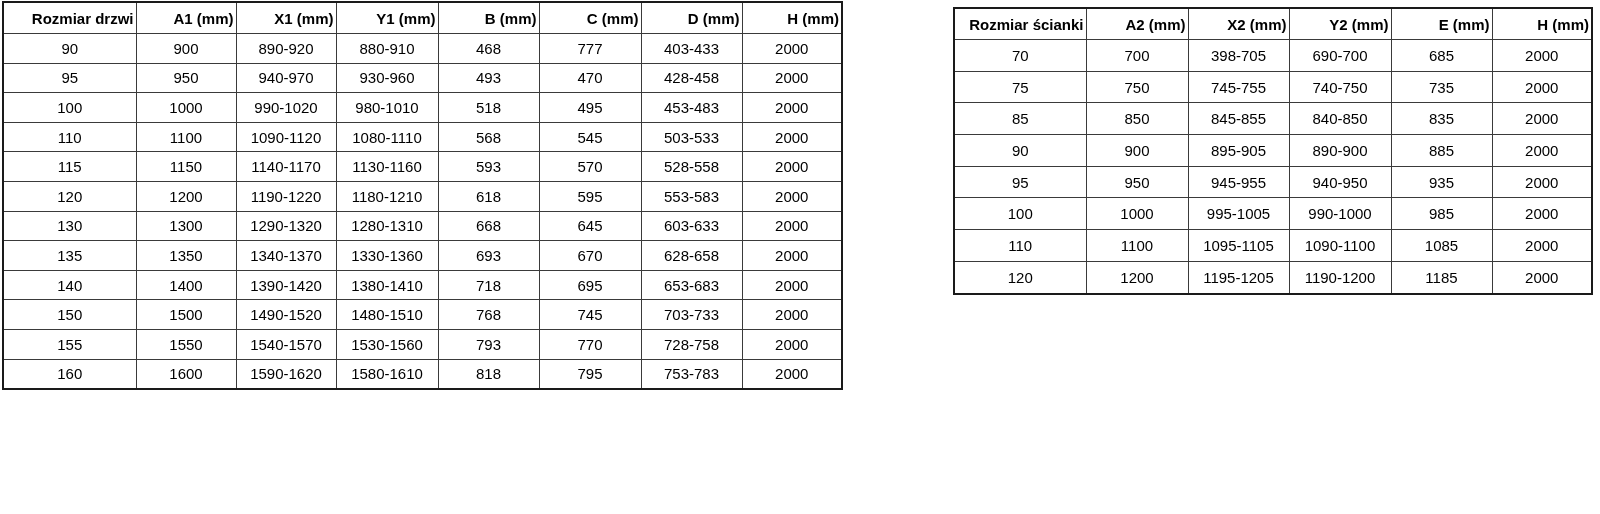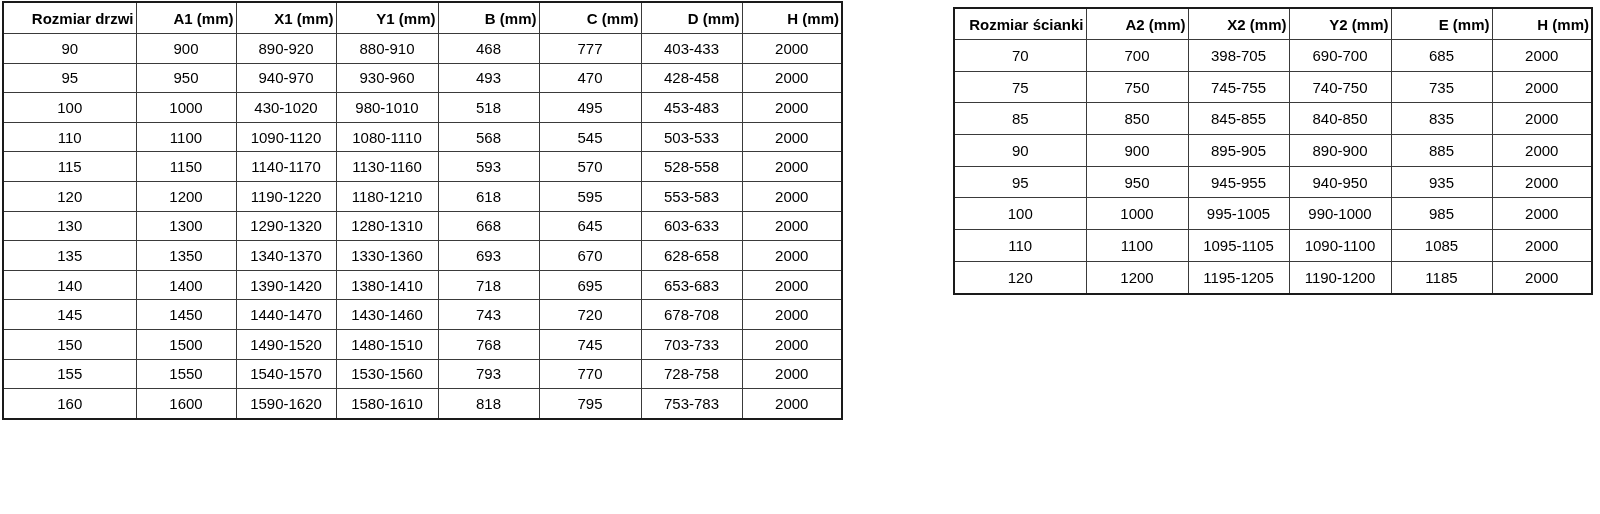--- a/index.html
+++ b/index.html
@@ -90,21 +90,21 @@
           <td>940-970</td>
           <td>930-960</td>
           <td>493</td>
           <td>470</td>
           <td>428-458</td>
           <td>2000</td>
         </tr>
         <tr>
           <td>100</td>
           <td>1000</td>
-          <td>430-1020</td>
+          <td>990-1020</td>
           <td>980-1010</td>
           <td>518</td>
           <td>495</td>
           <td>453-483</td>
           <td>2000</td>
         </tr>
         <tr>
           <td>110</td>
           <td>1100</td>
           <td>1090-1120</td>
@@ -155,30 +155,20 @@
           <td>2000</td>
         </tr>
         <tr>
           <td>140</td>
           <td>1400</td>
           <td>1390-1420</td>
           <td>1380-1410</td>
           <td>718</td>
           <td>695</td>
           <td>653-683</td>
-          <td>2000</td>
-        </tr>
-        <tr>
-          <td>145</td>
-          <td>1450</td>
-          <td>1440-1470</td>
-          <td>1430-1460</td>
-          <td>743</td>
-          <td>720</td>
-          <td>678-708</td>
           <td>2000</td>
         </tr>
         <tr>
           <td>150</td>
           <td>1500</td>
           <td>1490-1520</td>
           <td>1480-1510</td>
           <td>768</td>
           <td>745</td>
           <td>703-733</td>

